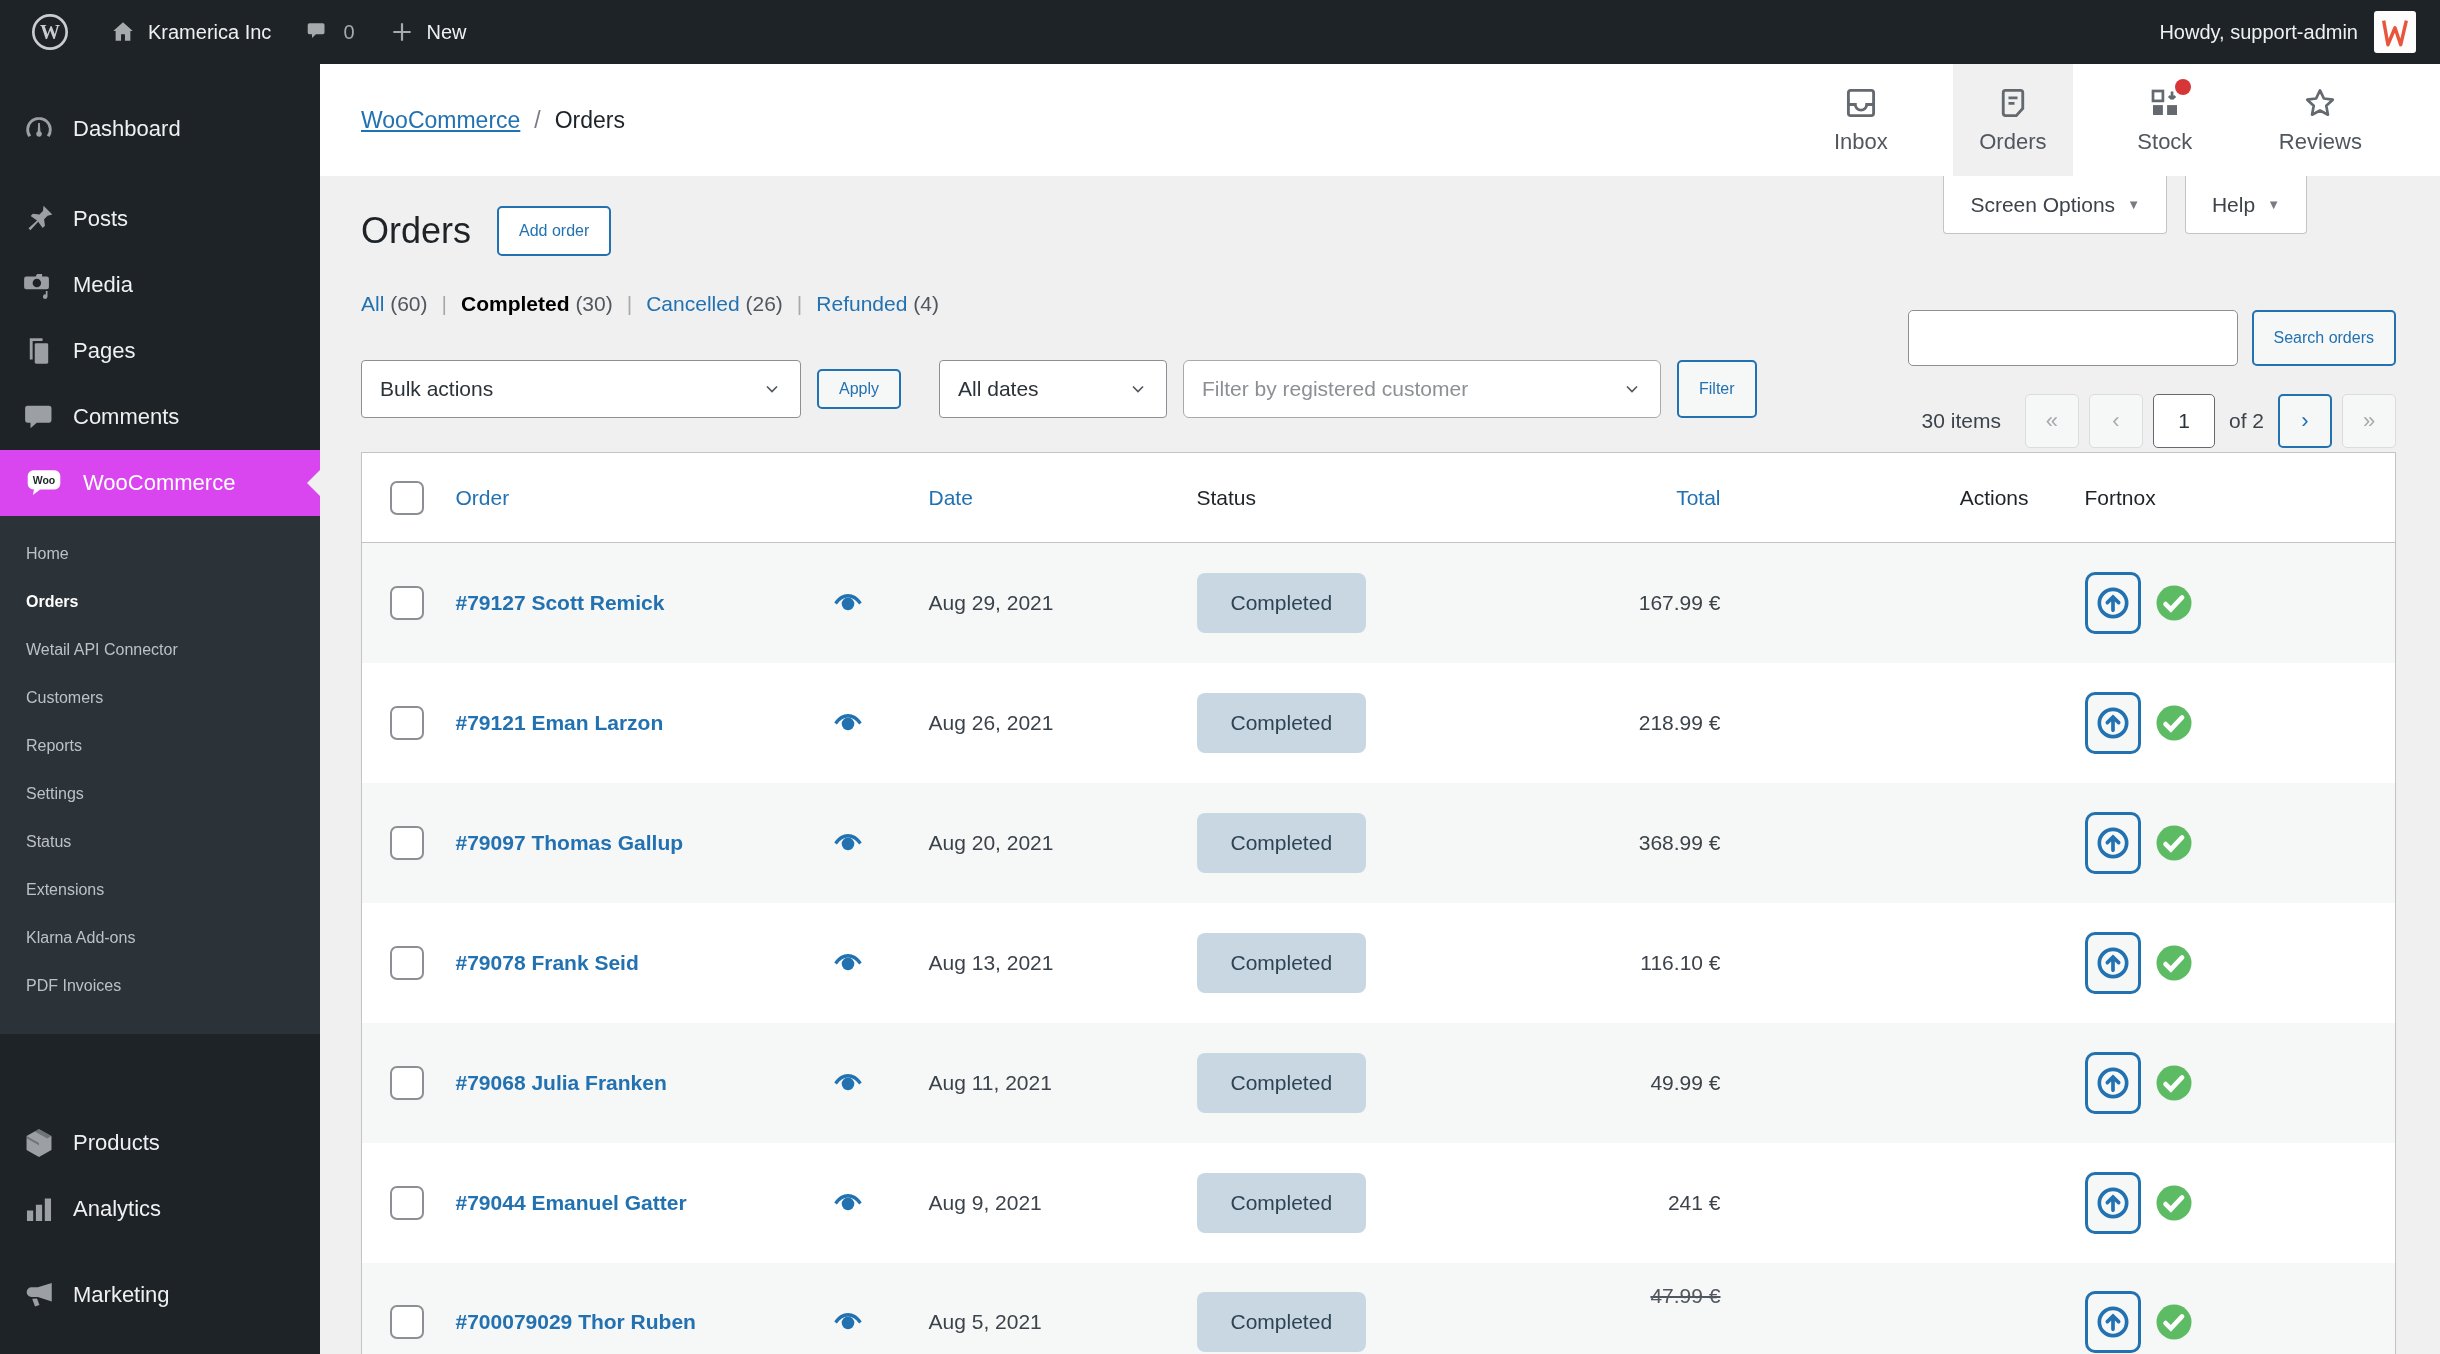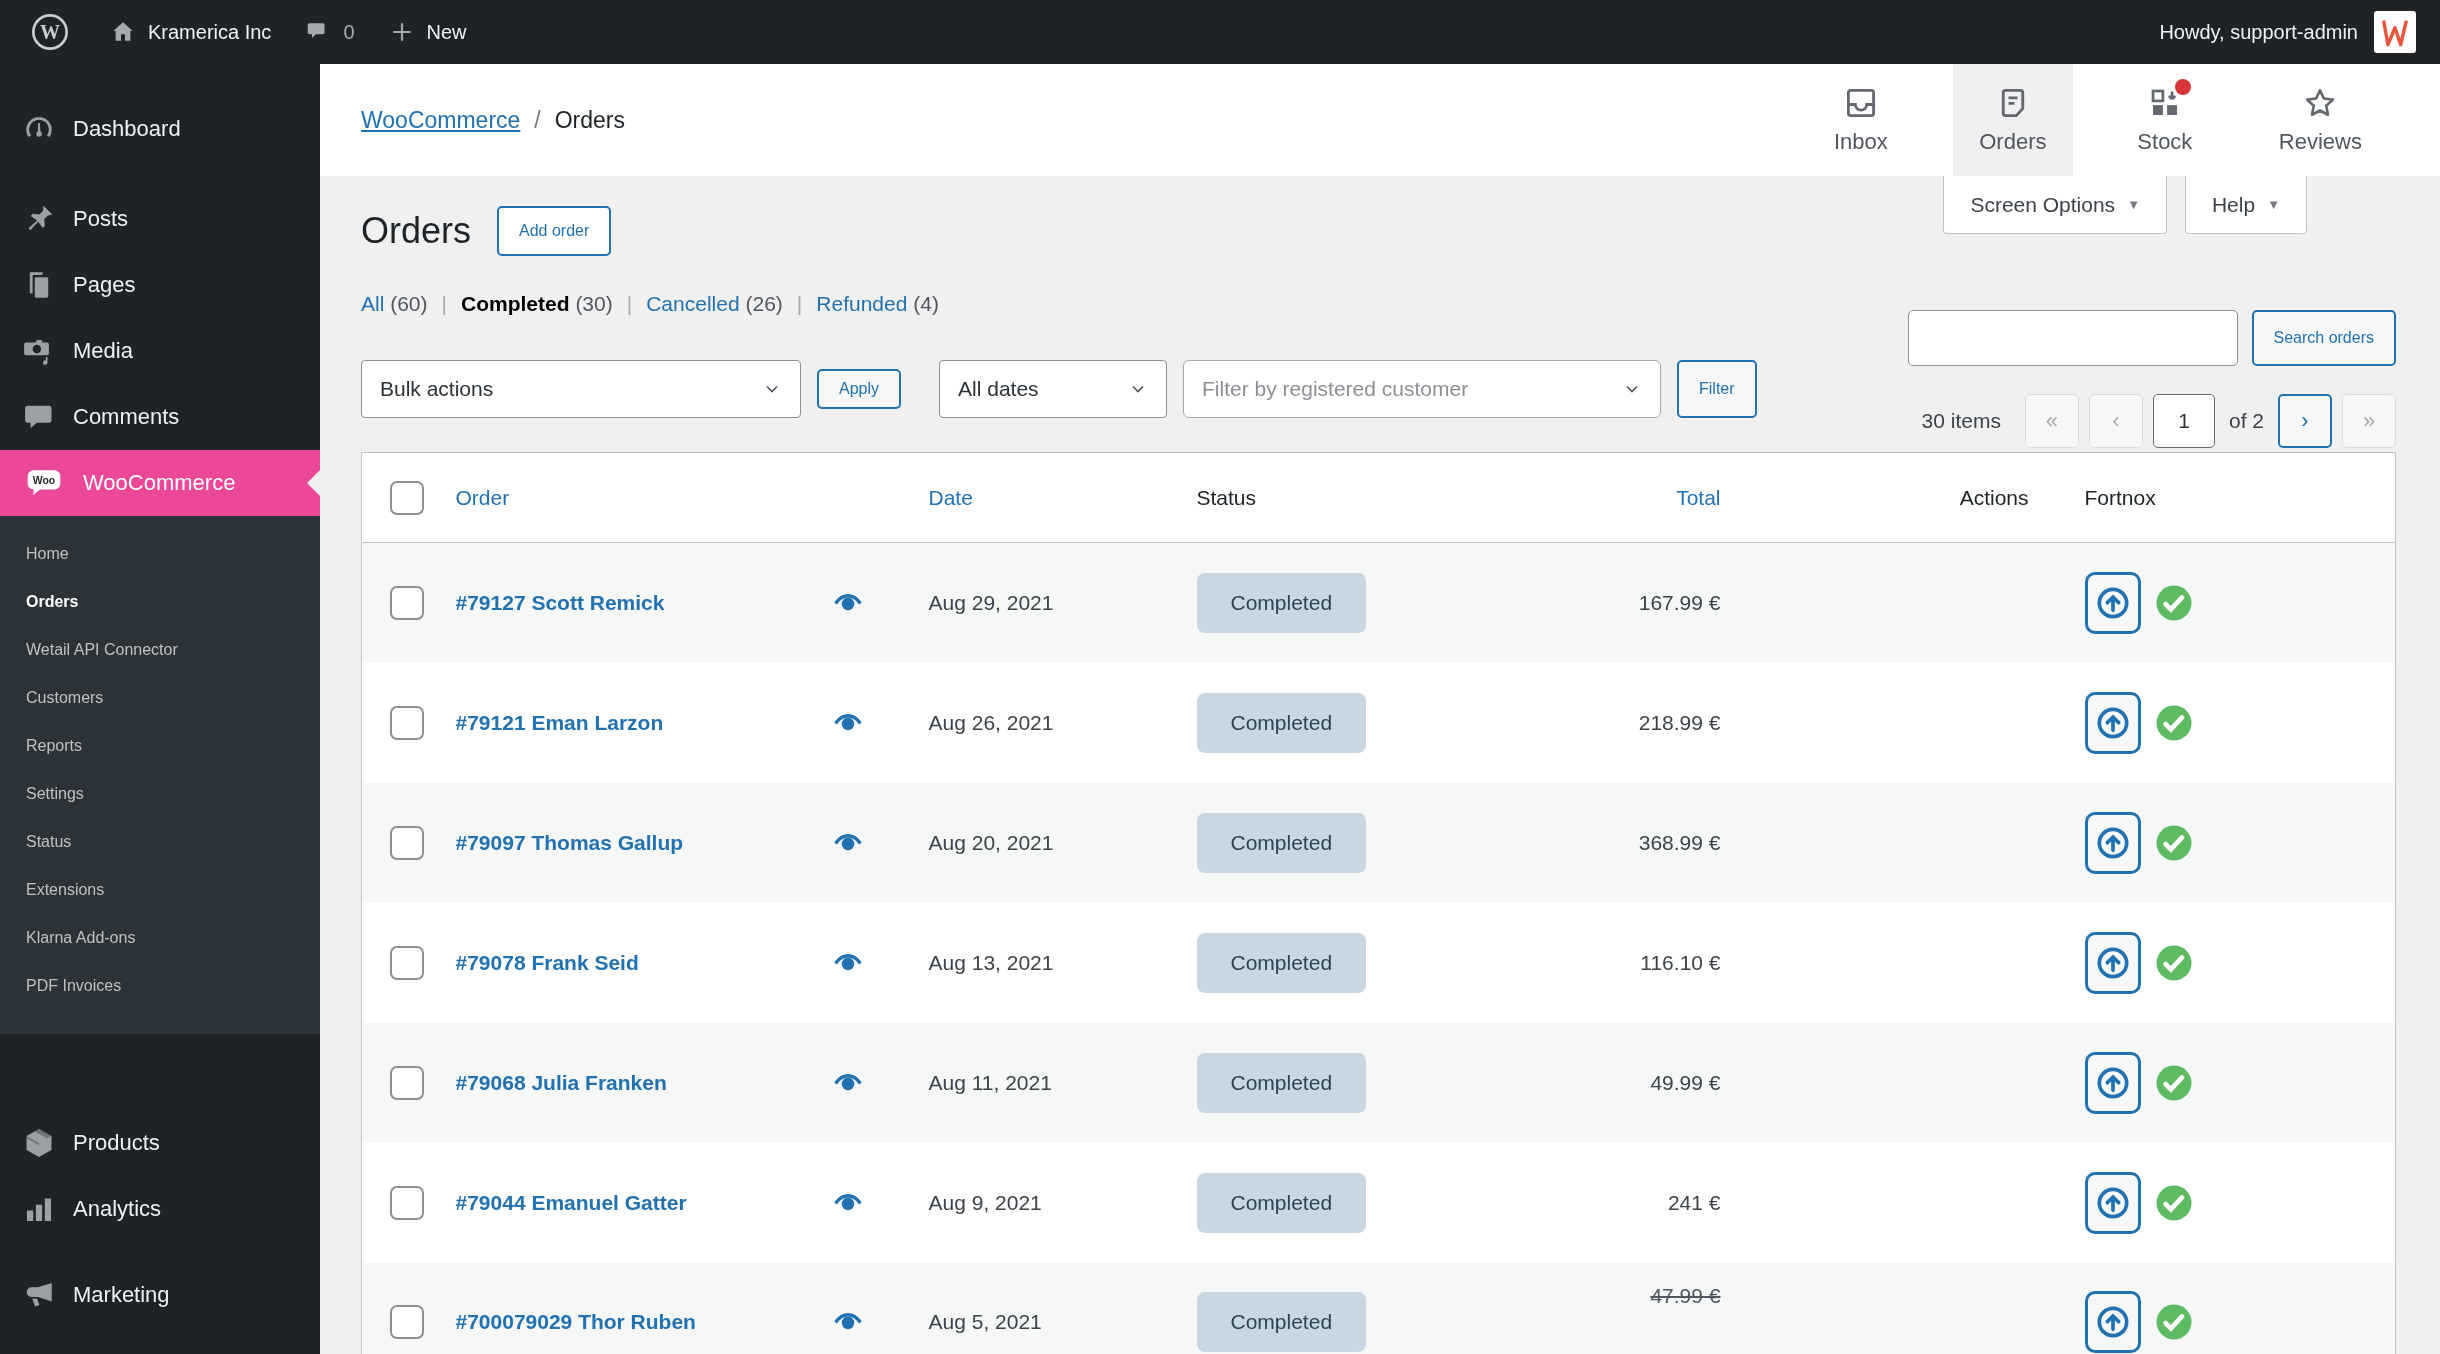--- a/index.html
+++ b/index.html
@@ -28,21 +28,21 @@
   
   #sidebar {
     position:absolute; top:64px; left:0; bottom:0; width:320px;
     background:#1d2327; color:#f0f0f1; padding-top:32px; z-index:50;
   }
   .menu-item {
     height:66px; display:flex; align-items:center; padding-left:22px;
     font-size:22px; color:#f0f0f1; cursor:pointer; position:relative;
   }
   .menu-item .mi-icon { width:34px; height:34px; color:#9ca0a4; margin-right:17px; flex:0 0 34px; }
-  .menu-item.active { background:#ec4899; color:#fff; }
+  .menu-item.active { background:#d946ef; color:#fff; }
   .menu-item.active .mi-icon { color:#fff; }
   .menu-arrow {
     position:absolute; right:0; top:50%; transform:translateY(-50%);
     width:0; height:0; border:13px solid transparent; border-right:13px solid #f0f0f1; border-left:none;
   }
   .menu-separator { height:24px; }
   .menu-separator-big { height:76px; }
   .menu-separator-mid { height:20px; }
   #woo-submenu { background:#2c3338; padding:14px 0 24px; }
   .submenu-item {
@@ -235,31 +235,31 @@
   </div>
   <div class="menu-separator"></div>
   <div class="menu-item">
     <svg class="mi-icon" viewBox="0 0 24 24">
         <path fill="currentColor" d="M15.2 2.6l6.2 6.2-3.3.9-2.5 2.5.6 4.6-1.6 1.6-3.2-4.5-5.5 6-1.3-1.3 6-5.5-4.5-3.2L7.7 8.3l4.6.6 2.5-2.5z"></path>
       </svg>
     <span>Posts</span>
   </div>
   <div class="menu-item">
     <svg class="mi-icon" viewBox="0 0 24 24">
+      <path fill="currentColor" fill-rule="evenodd" d="M3 6h6.6l1-1.7h3.6V6h3.3A1.5 1.5 0 0 1 19 7.5v6a1.5 1.5 0 0 1-1.5 1.5H3a1.5 1.5 0 0 1-1.5-1.5v-6A1.5 1.5 0 0 1 3 6zm7.5 1.6a3 3 0 1 0 0 6 3 3 0 0 0 0-6z"></path>
+      <path fill="currentColor" d="M18 16.2v4a1.6 1.6 0 1 1-1.2-1.55V16.2z"></path>
+    </svg>
+    <span>Media</span>
+  </div>
+  <div class="menu-item">
+    <svg class="mi-icon" viewBox="0 0 24 24">
       <path fill="currentColor" d="M5.5 3h9v2h-7v13h-2z"></path>
       <rect fill="currentColor" x="9" y="6.5" width="9.5" height="14.5" rx="1"></rect>
     </svg>
     <span>Pages</span>
-  </div>
-  <div class="menu-item">
-    <svg class="mi-icon" viewBox="0 0 24 24">
-      <path fill="currentColor" fill-rule="evenodd" d="M3 6h6.6l1-1.7h3.6V6h3.3A1.5 1.5 0 0 1 19 7.5v6a1.5 1.5 0 0 1-1.5 1.5H3a1.5 1.5 0 0 1-1.5-1.5v-6A1.5 1.5 0 0 1 3 6zm7.5 1.6a3 3 0 1 0 0 6 3 3 0 0 0 0-6z"></path>
-      <path fill="currentColor" d="M18 16.2v4a1.6 1.6 0 1 1-1.2-1.55V16.2z"></path>
-    </svg>
-    <span>Media</span>
   </div>
   <div class="menu-item">
     <svg class="mi-icon" viewBox="0 0 24 24">
         <path fill="currentColor" d="M4 4h15a1.8 1.8 0 0 1 1.8 1.8v8.4A1.8 1.8 0 0 1 19 16h-8.6L6 20v-4H4a1.8 1.8 0 0 1-1.8-1.8V5.8A1.8 1.8 0 0 1 4 4z"></path>
       </svg>
     <span>Comments</span>
   </div>
   <div class="menu-item active">
     <svg class="mi-icon" viewBox="0 0 24 24" style="width:44px;flex-basis:44px;">
       <rect x="0.5" y="3" width="23" height="13.5" rx="4" fill="#fff"></rect>

